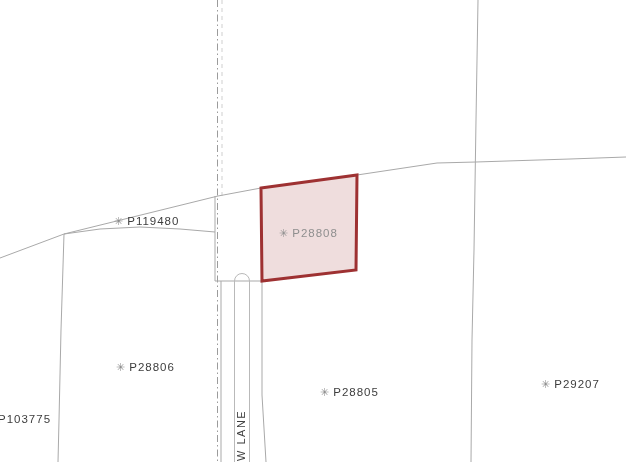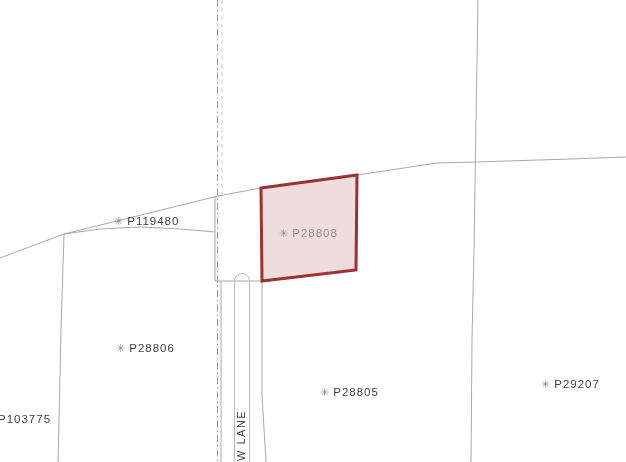--- a/index.html
+++ b/index.html
@@ -55,20 +55,20 @@
       <polyline points="478,0 476,120 474,250 472,340 471,462" fill="none" stroke="#a9a9a9" stroke-width="1"></polyline>
       <polyline points="215,196 215,281" fill="none" stroke="#a9a9a9" stroke-width="1"></polyline>
       <polyline points="215,281 262,281" fill="none" stroke="#a9a9a9" stroke-width="1"></polyline>
       <polyline points="221,281 221,462" fill="none" stroke="#a9a9a9" stroke-width="1"></polyline>
       <polyline points="262,281 262,395 266,462" fill="none" stroke="#a9a9a9" stroke-width="1"></polyline>
       <path d="M 234.5 462 L 234.5 281 A 7.5 7.5 0 0 1 249.5 281 L 249.5 462" fill="none" stroke="#b9b9b9" stroke-width="1"></path>
       <polygon points="261,188 357,175 356,270 262,281" fill="#efdddd" stroke="#9e3132" stroke-width="3" stroke-linejoin="miter"></polygon>
     </svg>
   <div id="labels-layer">
       <div class="parcel-label" style="left: 114px; top: 213px;"><span class="marker">✳</span><span>P119480</span></div>
-      <div class="parcel-label" style="left: 116px; top: 340px;"><span class="marker">✳</span><span>P28806</span></div>
+      <div class="parcel-label" style="left: 116px; top: 359px;"><span class="marker">✳</span><span>P28806</span></div>
       <div class="parcel-label" style="left: -2px; top: 411px;"><span>P103775</span></div>
       <div class="parcel-label" style="left: 320px; top: 384px;"><span class="marker">✳</span><span>P28805</span></div>
       <div class="parcel-label" style="left: 541px; top: 376px;"><span class="marker">✳</span><span>P29207</span></div>
       <div class="parcel-label selected" style="left: 279px; top: 225px;"><span class="marker">✳</span><span>P28808</span></div>
     </div>
   <div id="road-label" style="left: 235px; top: 461px;">W LANE</div>
 </div>
 
 </body></html>

